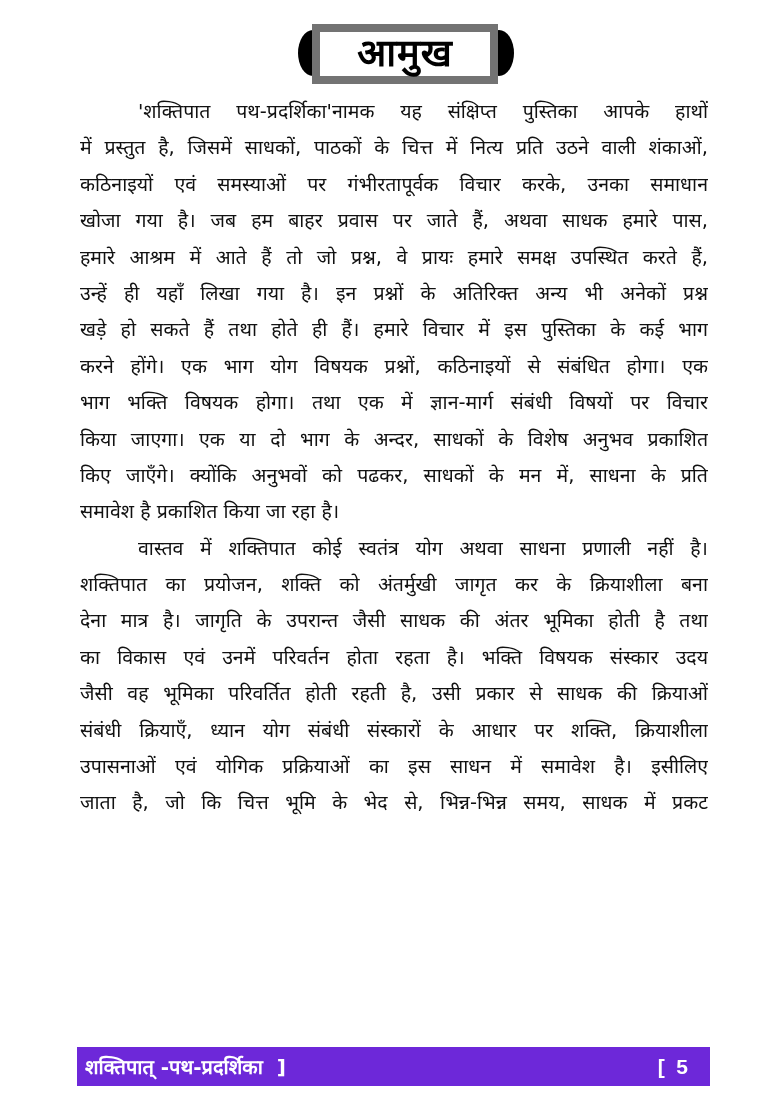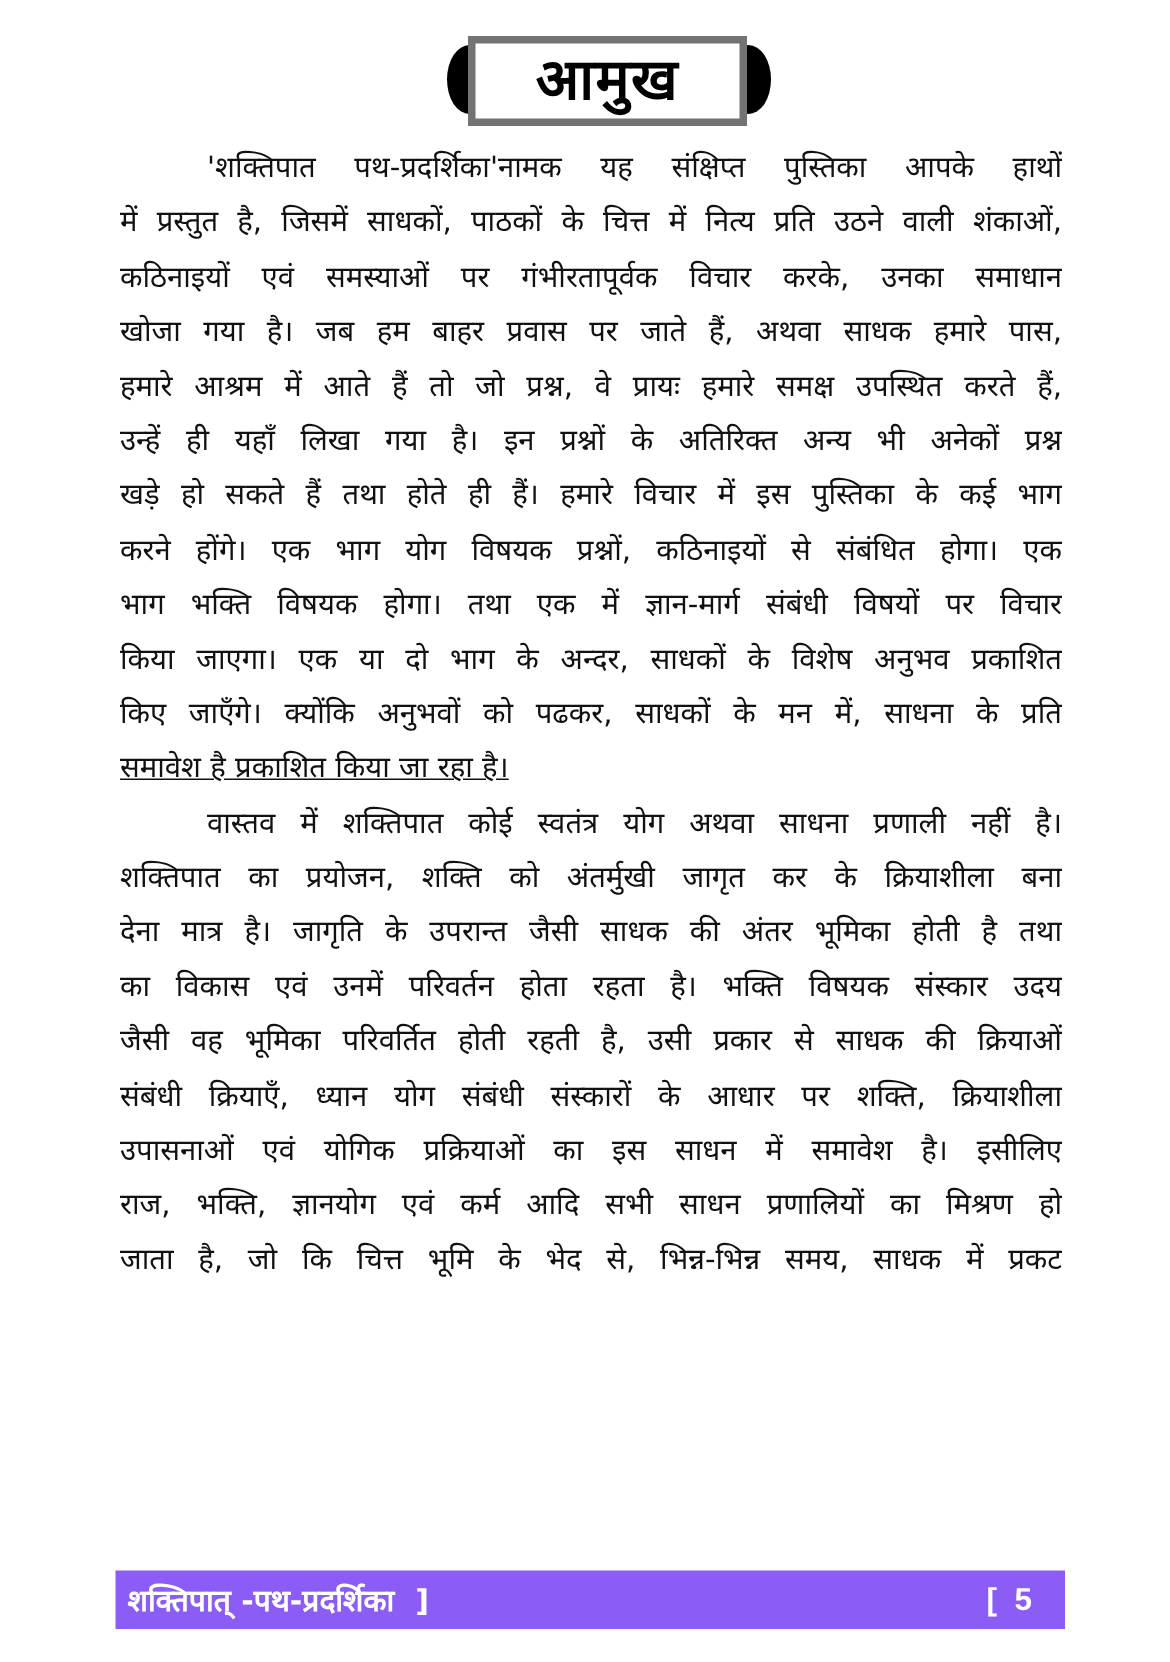--- a/index.html
+++ b/index.html
@@ -39,21 +39,21 @@
     }
     .title-cap.left { left: 0; }
     .title-cap.right { right: 0; }
     .title-box {
       position: absolute;
       left: 14px;
       right: 16px;
       top: 0;
       bottom: 0;
       background: #fff;
-      border: 5px solid #737373;
+      border: 8px solid #737373;
       box-sizing: border-box;
       display: flex;
       align-items: center;
       justify-content: center;
     }
     .title-text {
       font-family: "DejaVu Sans", sans-serif;
       font-weight: bold;
       font-size: 38px;
       line-height: 1;
@@ -73,29 +73,29 @@
       height: 36.4px;
       line-height: 36.4px;
       font-size: 19.5px;
       white-space: nowrap;
       text-align: justify;
       text-align-last: justify;
       overflow: hidden;
       color: #111;
     }
     .line.indent { padding-left: 58px; }
-    .line.last { text-align-last: left; text-decoration: underline; }
+    .line.last { text-align-last: left; }
     
     .footer-bar {
       position: absolute;
       left: 77px;
       top: 1047px;
       width: 633px;
       height: 39px;
-      background: #8b5cf6;
+      background: #6d28d9;
       color: #fff;
       display: flex;
       align-items: center;
       justify-content: space-between;
       box-sizing: border-box;
       padding: 0 22px 0 8px;
     }
     .footer-title {
       font-size: 20px;
       font-weight: bold;
@@ -141,21 +141,20 @@
     </div>
 
     <div>
       <span class="line indent">वास्तव में शक्तिपात कोई स्वतंत्र योग अथवा साधना प्रणाली नहीं है।</span>
       <span class="line">शक्तिपात का प्रयोजन, शक्ति को अंतर्मुखी जागृत कर के क्रियाशीला बना</span>
       <span class="line">देना मात्र है। जागृति के उपरान्त जैसी साधक की अंतर भूमिका होती है तथा</span>
       <span class="line">का विकास एवं उनमें परिवर्तन होता रहता है। भक्ति विषयक संस्कार उदय</span>
       <span class="line">जैसी वह भूमिका परिवर्तित होती रहती है, उसी प्रकार से साधक की क्रियाओं</span>
       <span class="line">संबंधी क्रियाएँ, ध्यान योग संबंधी संस्कारों के आधार पर शक्ति, क्रियाशीला</span>
       <span class="line">उपासनाओं एवं योगिक प्रक्रियाओं का इस साधन में समावेश है। इसीलिए</span>
-      <span class="line">राज, भक्ति, ज्ञानयोग एवं कर्म आदि सभी साधन प्रणालियों का मिश्रण हो</span>
       <span class="line">जाता है, जो कि चित्त भूमि के भेद से, भिन्न-भिन्न समय, साधक में प्रकट</span>
     </div>
   </div>
 
   <div class="footer-bar">
     <span class="footer-title">शक्तिपात् -पथ-प्रदर्शिका  ]</span>
     <span class="footer-page">[  5</span>
   </div>
 
 </div>

